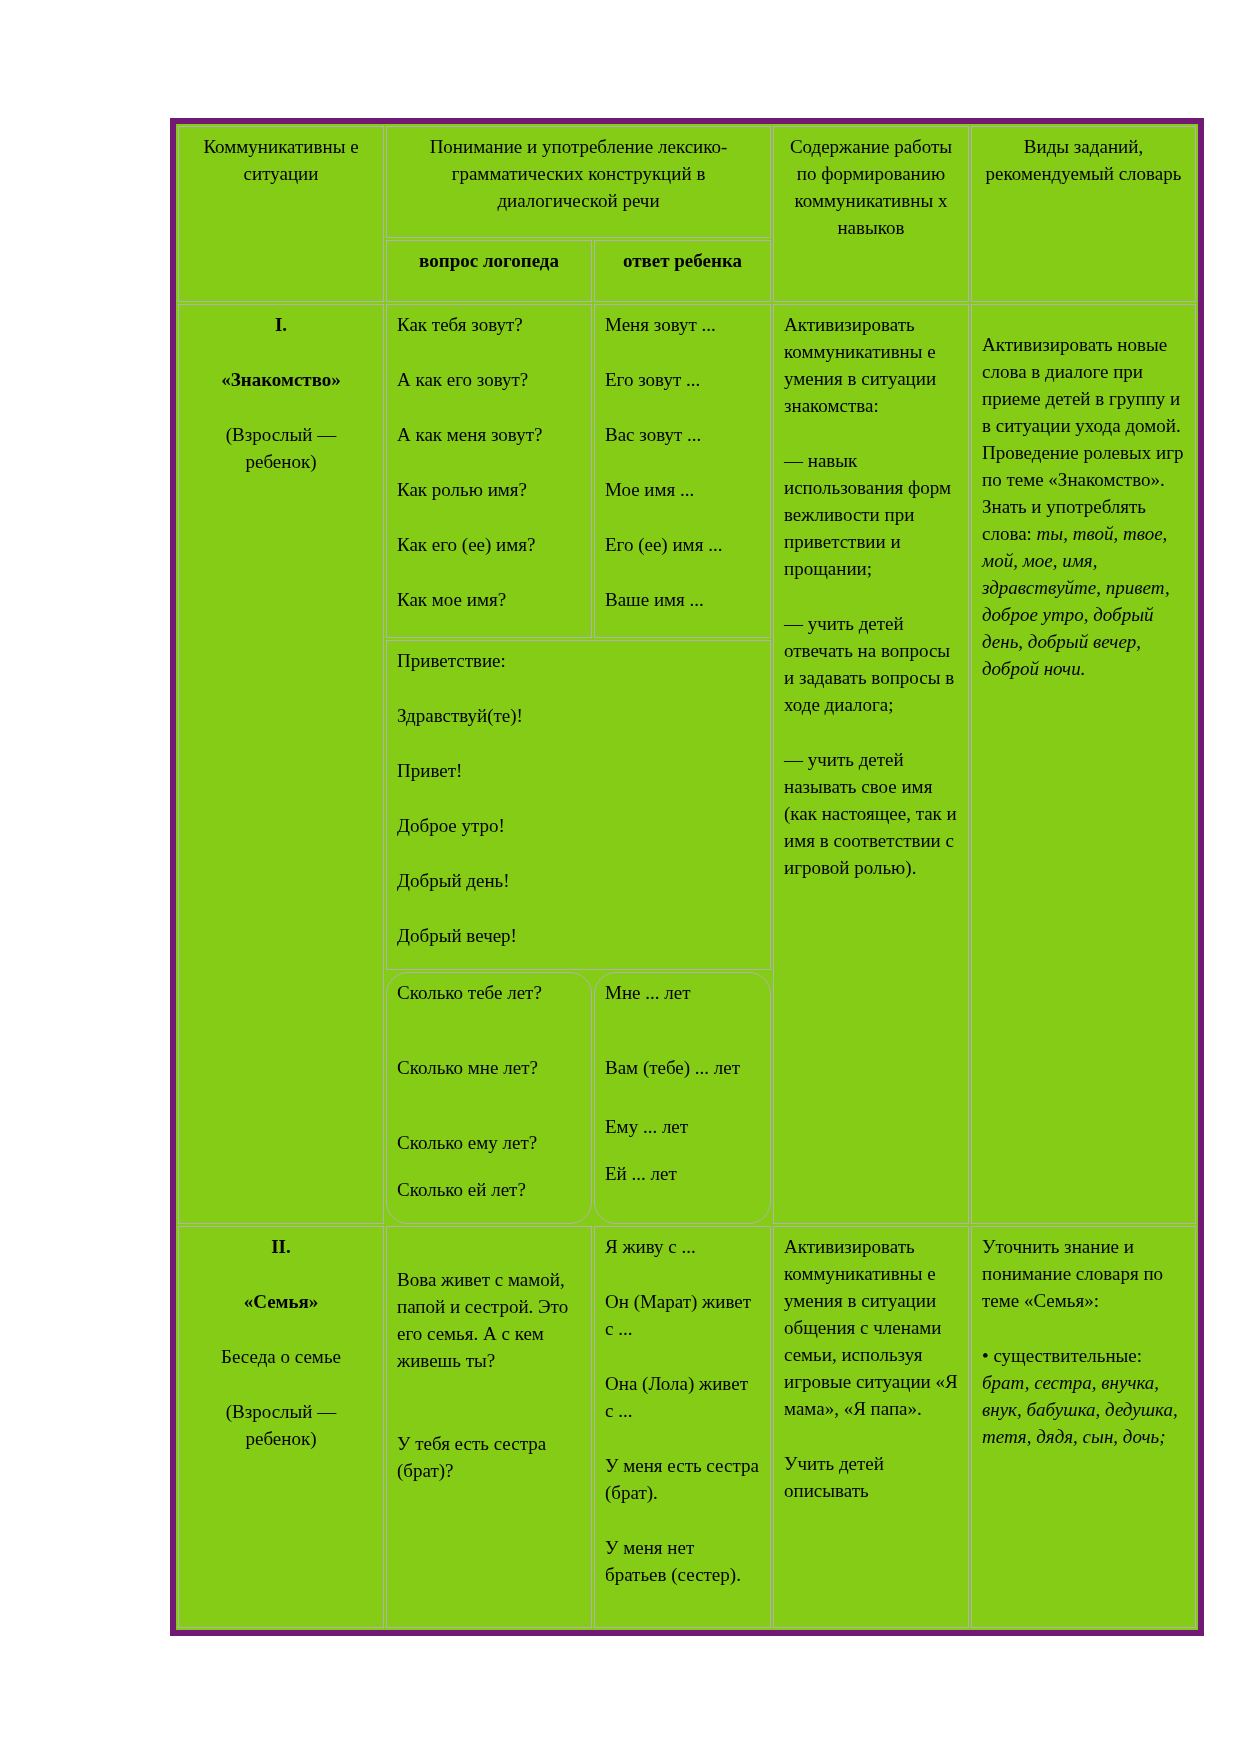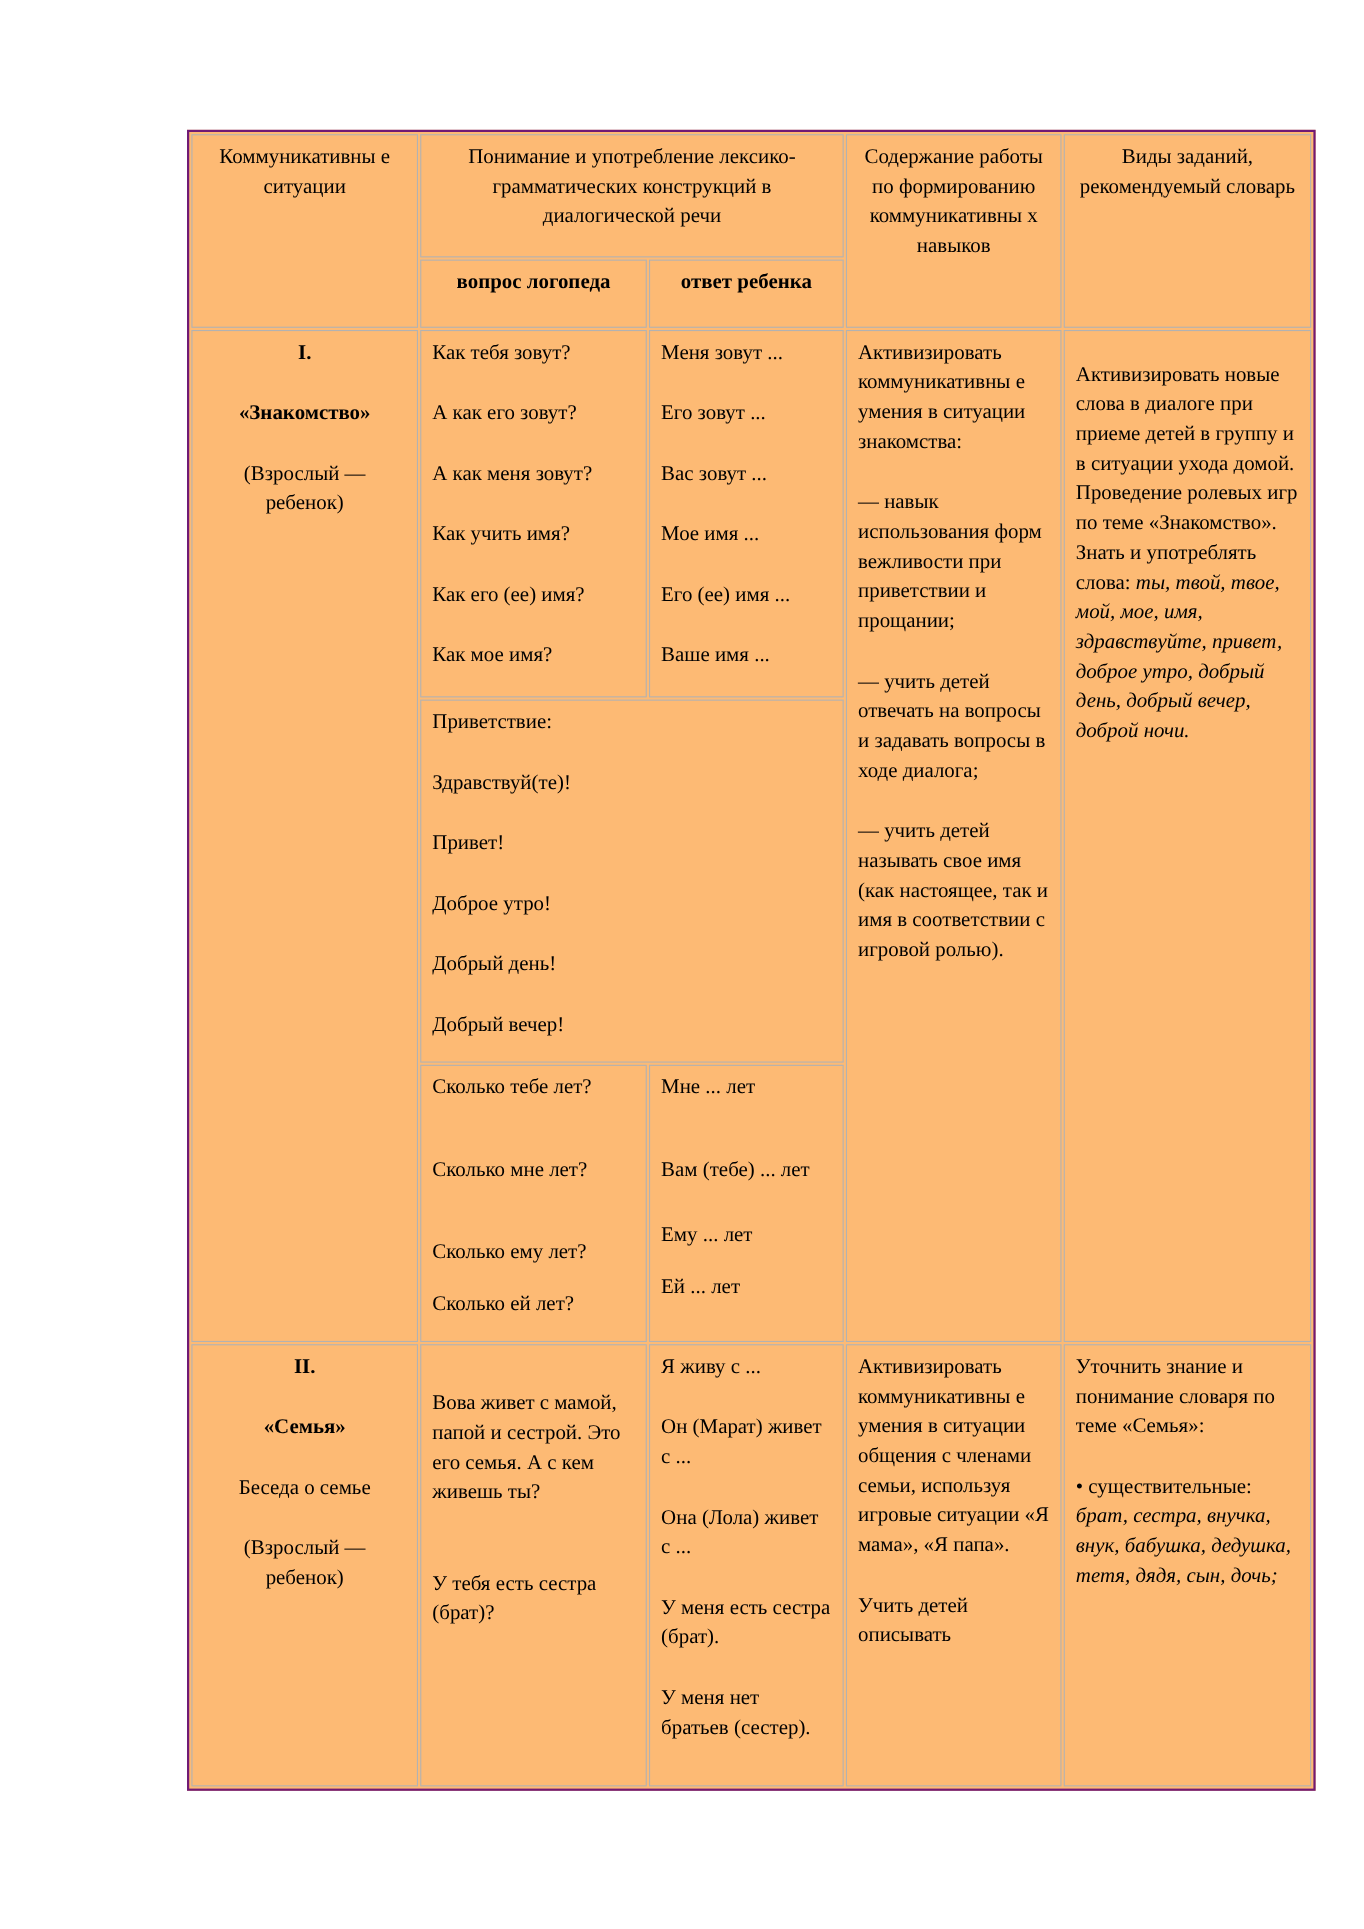--- a/index.html
+++ b/index.html
@@ -14,22 +14,22 @@
     font-family: "Liberation Serif", "DejaVu Serif", serif;
     font-size: 19px;
     color: #000000;
   }
   table.doc-table {
     position: absolute;
     left: 170px;
     top: 118px;
     border-collapse: separate;
     border-spacing: 2px;
-    border: 2px solid #701a75;
-    background: #fdba74;
+    border: 6px solid #701a75;
+    background: #84cc16;
     table-layout: fixed;
   }
   table.doc-table td {
     border: 1px solid #b2b2b2;
     vertical-align: top;
     padding: 6px 10px 8px 10px;
     line-height: 27px;
     overflow: hidden;
   }
   td.hd {
@@ -41,21 +41,21 @@
     text-align: center;
   }
   p { margin: 0 0 28px 0; }
   p:last-child { margin-bottom: 0; margin-top: 20px; }
   .b { font-weight: bold; }
   .i { font-style: italic; }
   .mb56 { margin-bottom: 56px; margin-top: 33px; }
   .mb48 { margin-bottom: 48px; }
   .mb20 { margin-bottom: 7px; }
   .mb18 { margin-bottom: 18px; margin-top: 32px; }
-  .pt6 { padding-top: 12px; }
+  .pt6 { padding-top: 12px; border-radius: 22px; }
   
   tr.r-head1 td { height: 96px; }
   tr.r-head2 td { height: 46px; font-weight: bold; }
   tr.r-qa1  td  { height: 318px; }
   tr.r-greet td { height: 314px; }
   tr.r-age  td  { height: 236px; }
   tr.r-family td { height: 386px; }
 </style>
 </head>
 <body>
@@ -85,21 +85,21 @@
   <tr class="r-qa1">
     <td class="situation-cell" rowspan="3">
       <p class="b">I.</p>
       <p class="b">«Знакомство»</p>
       <p>(Взрослый — ребенок)</p>
     </td>
     <td>
       <p>Как тебя зовут?</p>
       <p>А как его зовут?</p>
       <p>А как меня зовут?</p>
-      <p>Как учить имя?</p>
+      <p>Как ролью имя?</p>
       <p>Как его (ее) имя?</p>
       <p>Как мое имя?</p>
     </td>
     <td>
       <p>Меня зовут ...</p>
       <p>Его зовут ...</p>
       <p>Вас зовут ...</p>
       <p>Мое имя ...</p>
       <p>Его (ее) имя ...</p>
       <p>Ваше имя ...</p>

